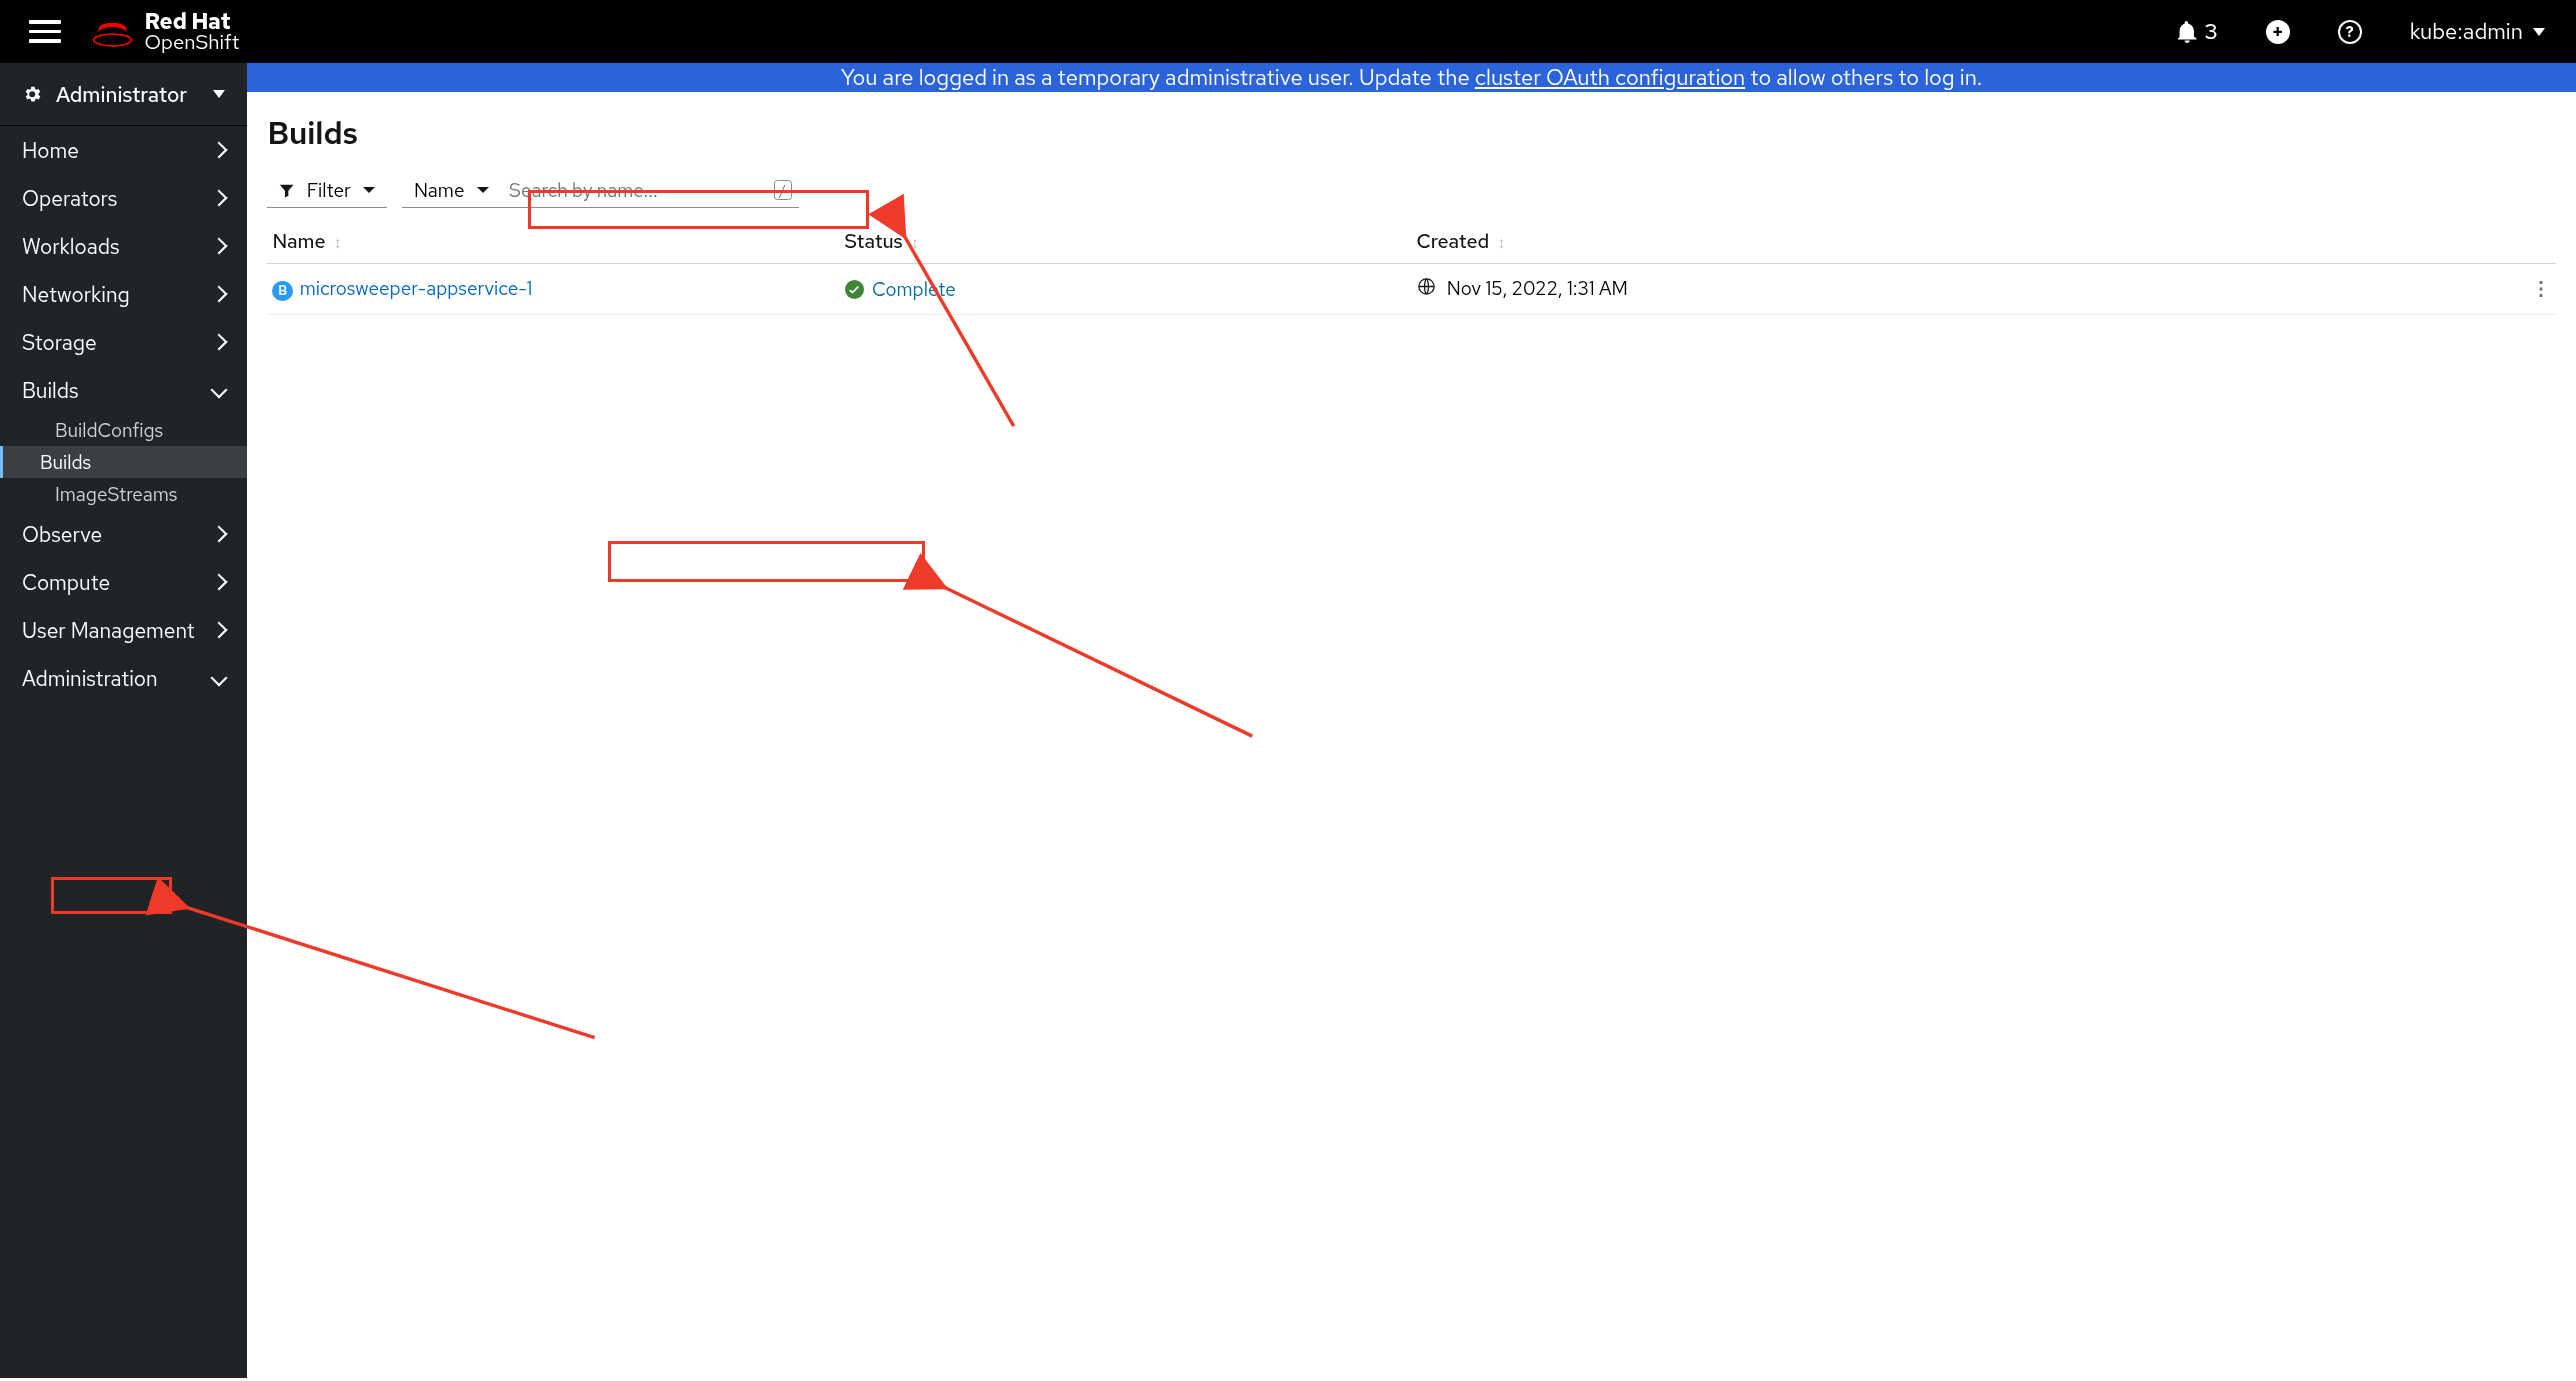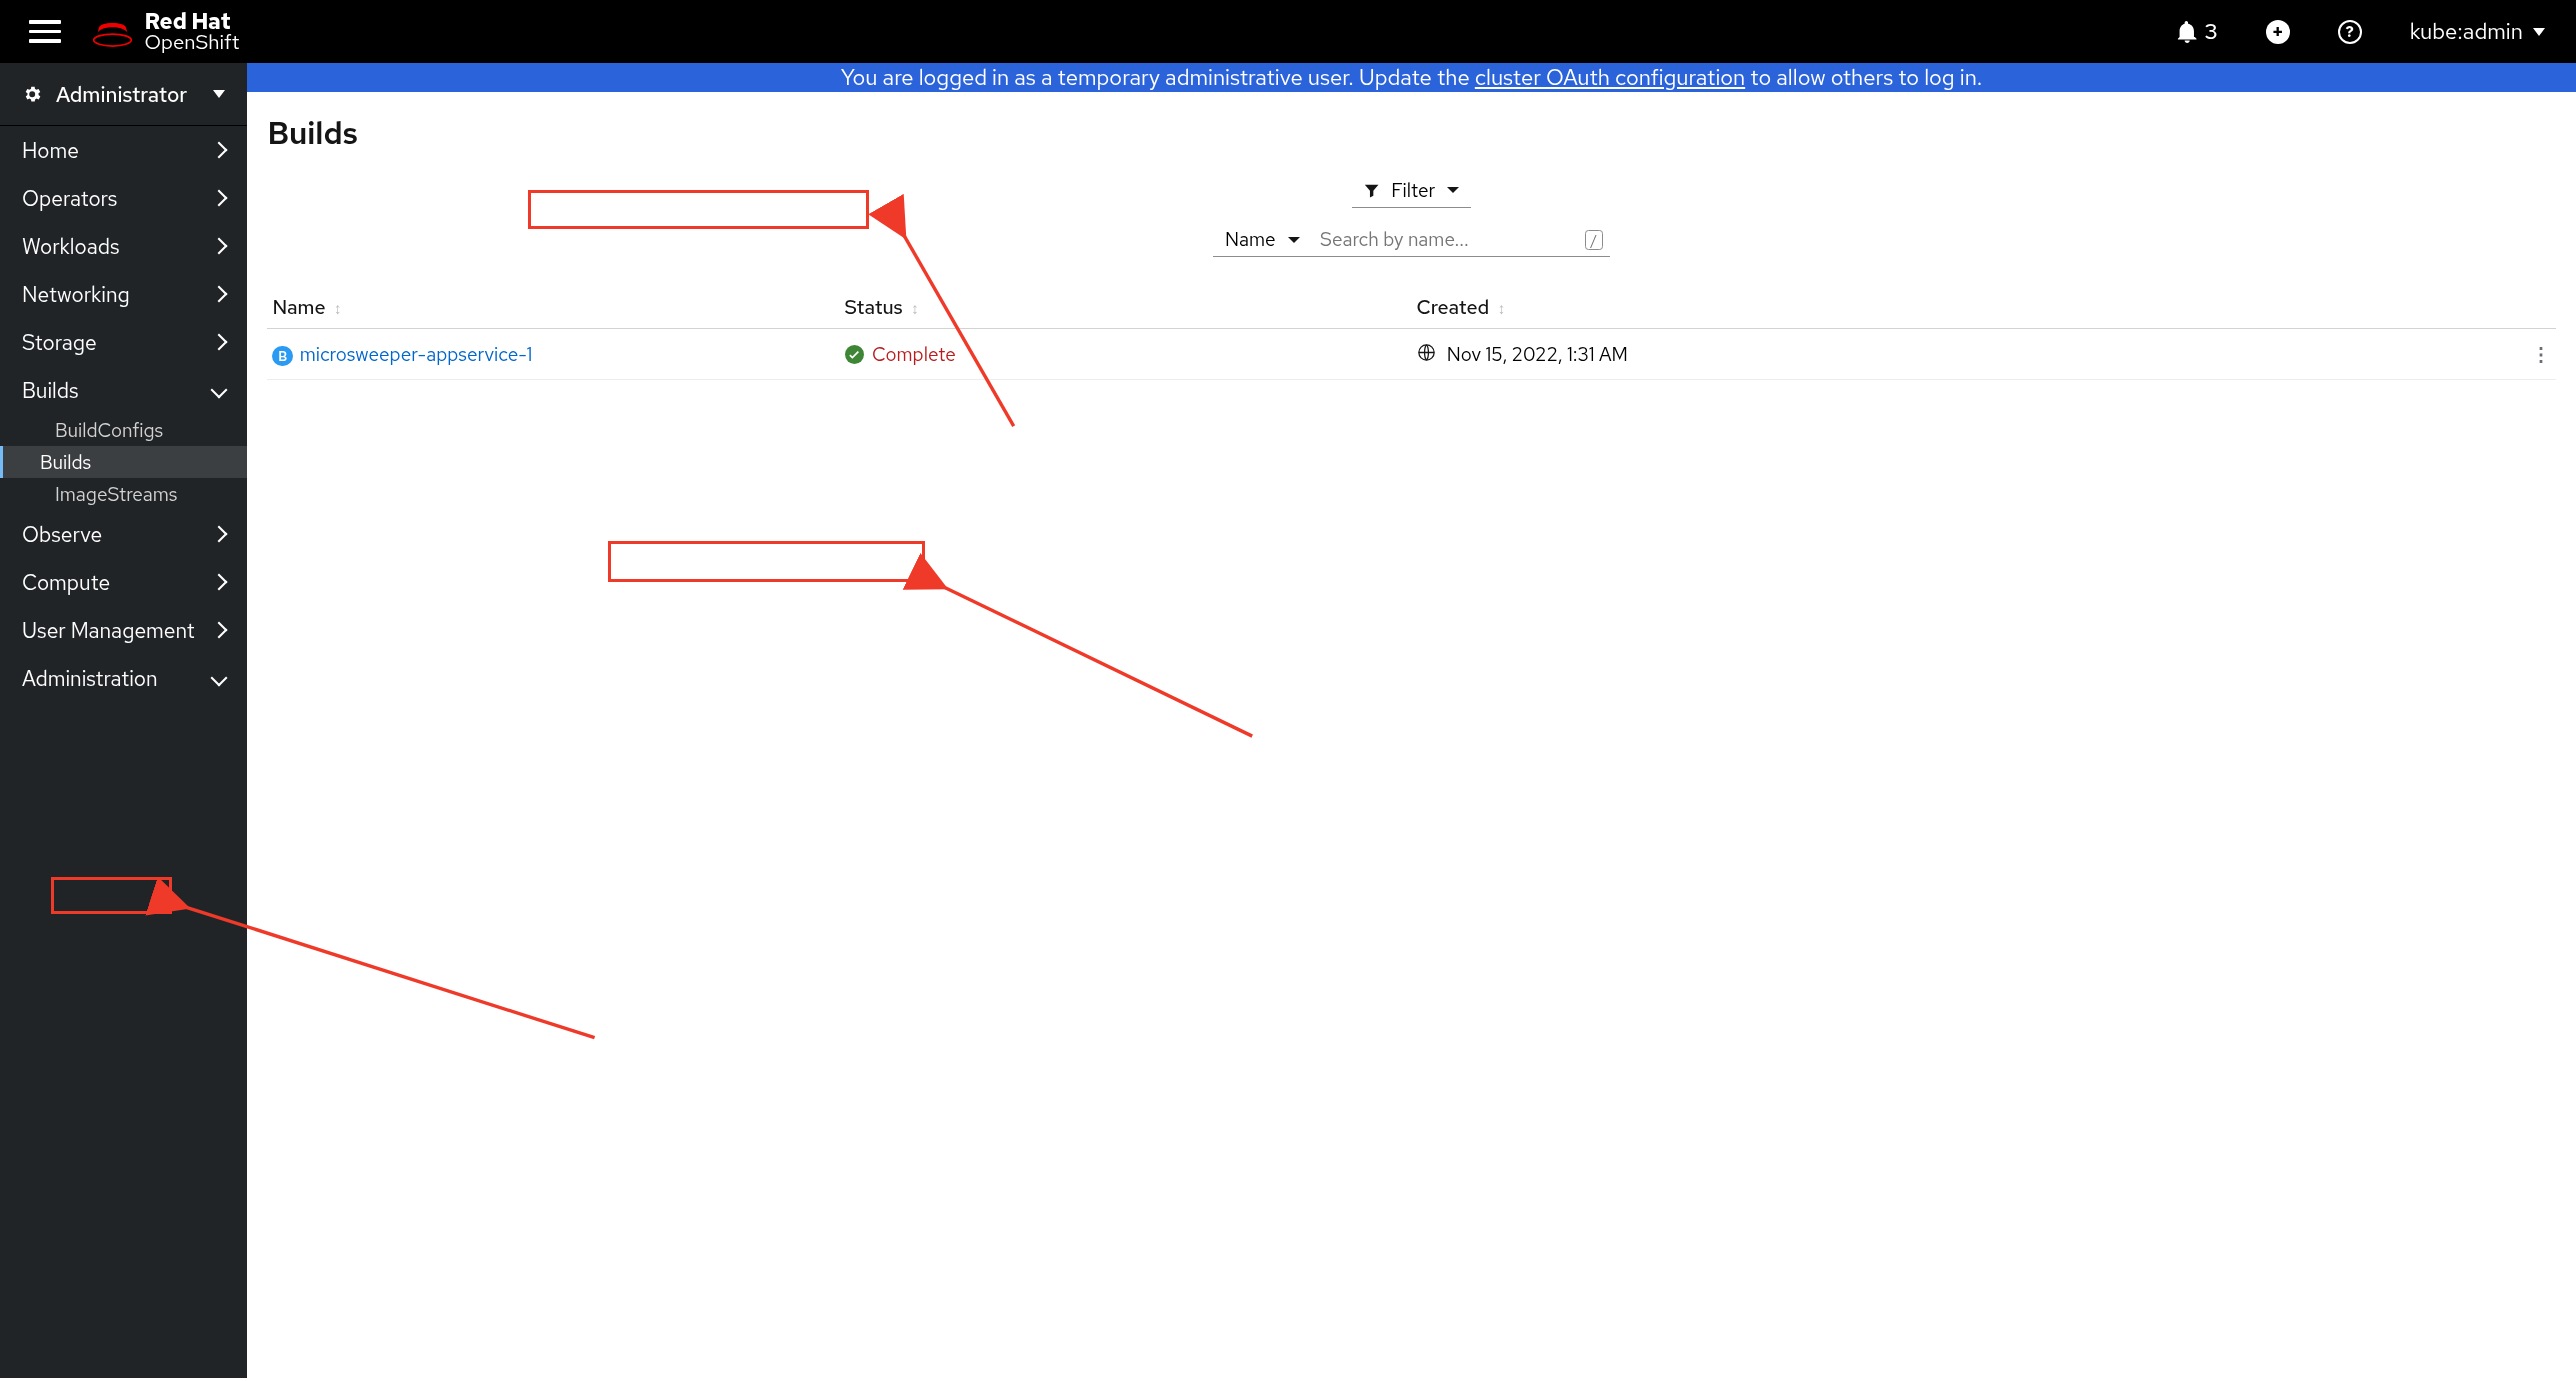--- a/index.html
+++ b/index.html
@@ -51,36 +51,36 @@
 
   
   .main{position:absolute;left:var(--sidebar-w);top:var(--topbar-h);right:0;bottom:0;background:var(--white);}
   .banner{height:29px;background:#2b63da;color:var(--white);display:flex;align-items:center;justify-content:center;font-size:22px;}
   .banner a{color:var(--white);text-decoration:underline;}
   .proj-row{height:37px;display:flex;align-items:center;padding:0 20.4px;border-bottom:0.9px solid #ededed;}
   .proj-sel{font-size:20.4px;color:#151515;display:flex;align-items:center;gap:13.6px;}
   .proj-caret{width:0;height:0;border-left:6.8px solid transparent;border-right:6.8px solid transparent;border-top:8.5px solid #151515;}
   .content{padding:10.2px 20.4px 20.4px 20.4px;}
   h1.page-title{font-size:31px;font-weight:600;margin:10.2px 0 20.4px 0;color:#151515;}
-  .toolbar{display:flex;gap:15.3px;align-items:center;margin-bottom:28px;flex-direction:column;}
+  .toolbar{display:flex;gap:15.3px;align-items:center;margin-bottom:12px;}
   .filter-btn{border:none;border-bottom:1.7px solid var(--filter-border);background:transparent;height:34px;padding:0 12px;font-size:19px;display:flex;align-items:center;gap:12px;cursor:pointer;}
   .filter-btn .funnel{width:15.3px;height:15.3px;}
   .filter-btn .caret{width:0;height:0;border-left:6px solid transparent;border-right:6px solid transparent;border-top:6.8px solid #151515;}
   .search-wrap{display:flex;align-items:center;border-bottom:1.7px solid var(--filter-border);height:34px;}
   .name-sel{border:none;background:transparent;height:100%;padding:0 12px;font-size:19px;display:flex;align-items:center;gap:12px;}
   .search-input{border:none;height:100%;width:273px;font-size:19px;padding:0 8.5px;outline:none;}
   .kbd{border:0.9px solid #8a8d90;border-radius:3.4px;font-size:13.6px;padding:0 5.1px;color:#6a6e73;margin-right:6.8px;}
 
   table.list{width:100%;border-collapse:collapse;}
   table.list th{text-align:left;font-size:19.6px;font-weight:500;color:#151515;padding:8.5px 5.1px;border-bottom:0.9px solid #d2d2d2;}
   table.list td{font-size:19px;padding:12px 5.1px;border-bottom:0.9px solid #ededed;vertical-align:middle;}
   .sort-ic{color:#b8bbbe;margin-left:8.5px;font-size:15.3px;}
   .res-badge{width:20.4px;height:20.4px;border-radius:50%;background:#2b9af3;color:var(--white);display:inline-flex;align-items:center;justify-content:center;font-size:12.8px;font-weight:600;margin-right:6.8px;}
   .build-link{color:var(--link);text-decoration:none;}
-  .status-ok{color:#b91c1c;display:inline-flex;align-items:center;gap:8.5px;}
+  .status-ok{color:#0369a1;display:inline-flex;align-items:center;gap:8.5px;}
   .check-circle{width:19px;height:19px;border-radius:50%;background:var(--success);display:inline-flex;align-items:center;justify-content:center;}
   .globe{width:19px;height:19px;display:inline-flex;align-items:center;justify-content:center;margin-right:6.8px;}
   .kebab{font-size:22px;font-weight:700;color:#6a6e73;cursor:pointer;text-align:right;}
 
   
   .anno{position:absolute;border:3.4px solid var(--highlight);pointer-events:none;}
   svg.arrows{position:absolute;left:0;top:0;width:100%;height:100%;pointer-events:none;}
 </style>
 </head>
 <body>

